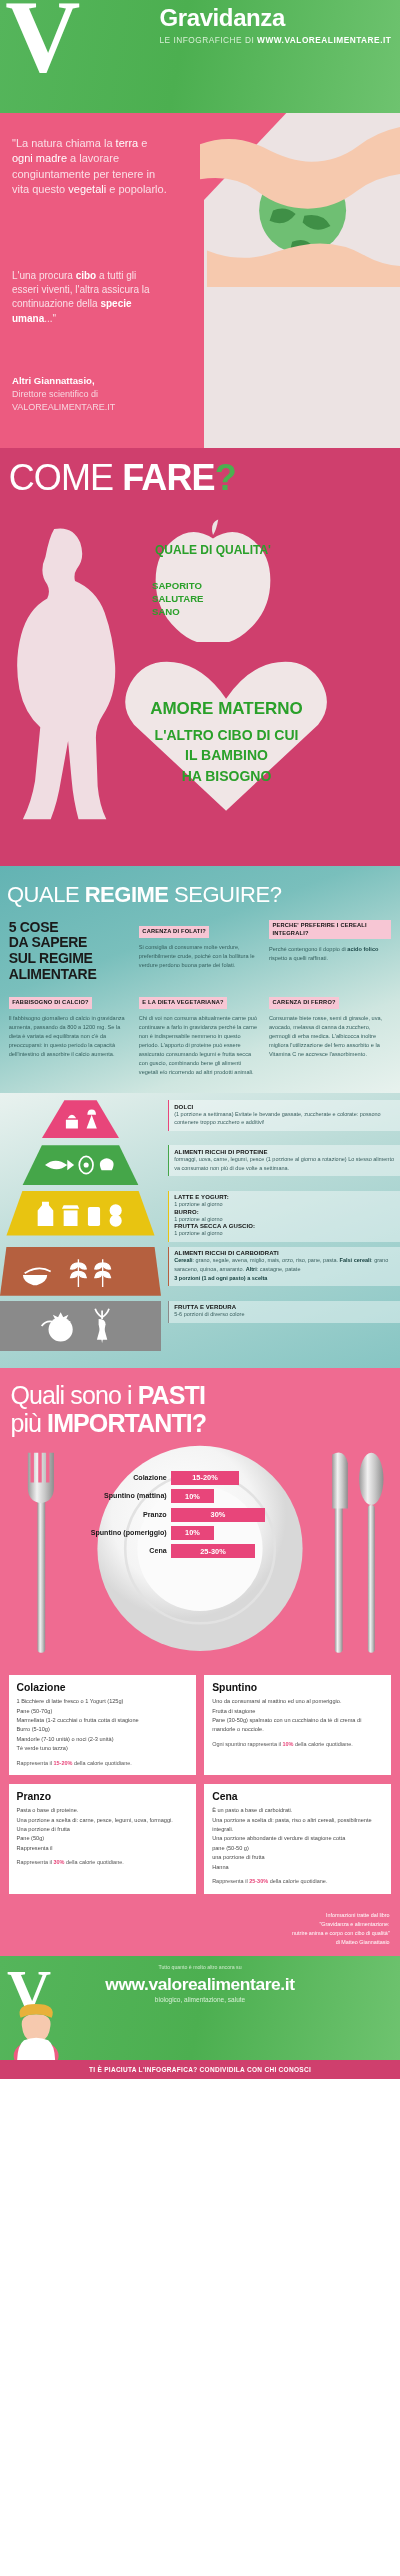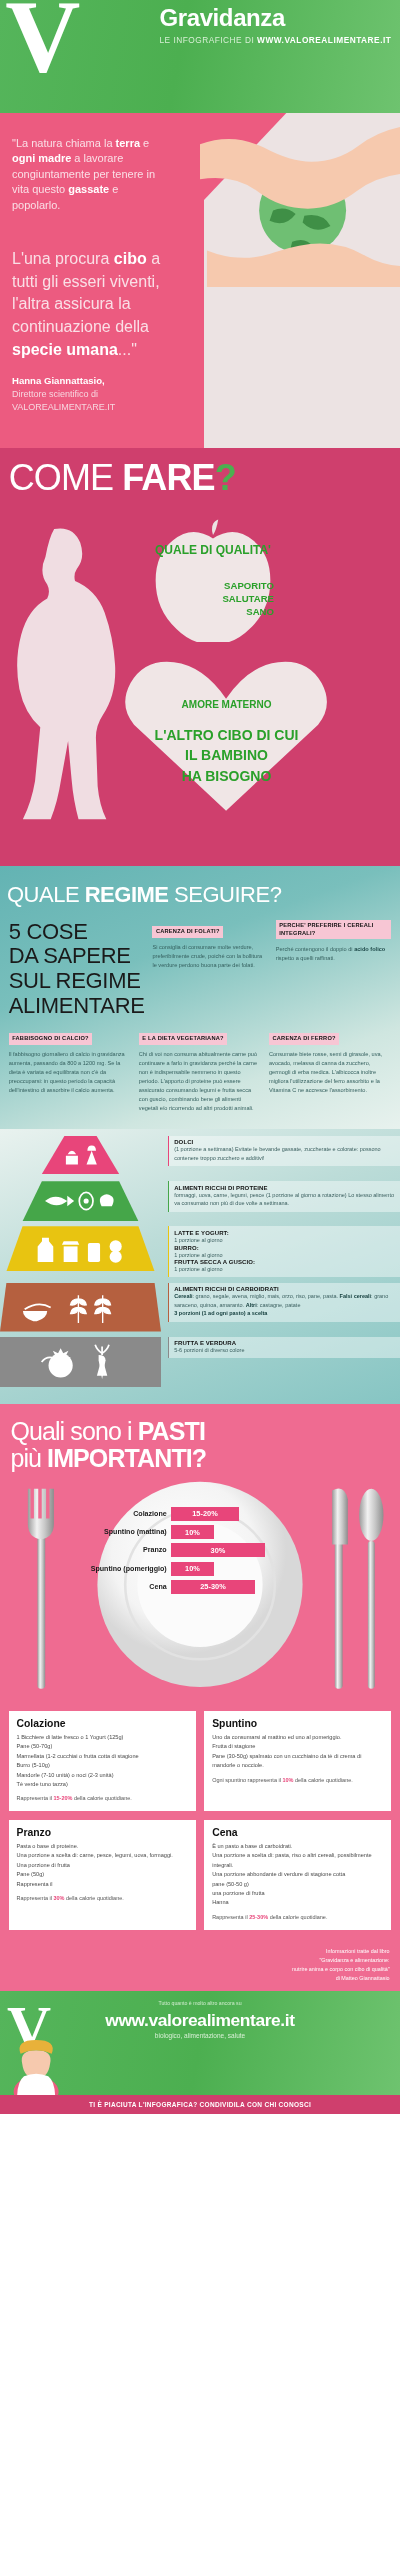--- a/index.html
+++ b/index.html
@@ -17,46 +17,46 @@
   .h-title1, .h-title2 { color:#fff; font-weight:bold; font-size:24px; line-height:1.08; letter-spacing:-0.4px; }
   .h-sub { margin-top:4.3px; color:#d8f0d6; font-size:8.3px; letter-spacing:0.5px; }
   .h-sub b { color:#fff; }
 
   
   .quote-band { position:relative; background:#ec5b80; height:335px; overflow:hidden; }
   .quote-shape { position:absolute; right:0; top:0; width:196px; height:335px; background:#ece3e3;
      clip-path:polygon(42% 0, 100% 0, 100% 100%, 0 100%, 0 26%); }
   .hands { position:absolute; right:0; top:0; width:200px; height:174px; }
   .quote-text { position:absolute; left:12px; top:22.6px; width:157px; color:#fadfe6; font-size:11px; line-height:1.42; }
-  .quote-text b { color:#fff; font-weight:bold; }
-  .quote-text2 { position:absolute; left:12px; top:135px; width:152px; color:#fadfe6; font-size:16px; line-height:1.42; }
+  .quote-text b { color:#fff; font-weight:normal; }
+  .quote-text2 { position:absolute; left:12px; top:156px; width:152px; color:#fadfe6; font-size:10px; line-height:1.42; }
   .quote-text2 b { color:#fff; }
   .quote-author { position:absolute; left:12px; top:261px; width:183px; font-size:9px; line-height:1.45; color:#f7d6df; }
   .quote-author .nm { color:#fff; font-weight:bold; display:block; font-size:9.6px; }
   .quote-author .rl { display:block; }
 
   
   .comefare { position:relative; background:#cf3f6d; height:418px; overflow:hidden; }
   .cf-title { position:absolute; left:8.7px; top:8.7px; color:#fff; font-size:36px; font-weight:normal; letter-spacing:-0.9px; }
   .cf-title b { font-weight:bold;text-align:right; }
   .cf-title .q { color:#4caf50; font-weight:bold; }
   .mom-silhouette { position:absolute; left:0px; top:74px; width:144px; height:313px; }
   .apple { position:absolute; left:152px; top:68px; width:122px; height:126px; }
   .apple-lbl { position:absolute; left:152px; top:96px; width:122px; text-align:center; color:#2aa02a; font-weight:bold; font-size:12px; line-height:1.15; }
-  .apple-sub { position:absolute; left:152px; top:132px; width:122px; text-align:right; color:#2aa02a; font-weight:bold; font-size:9.6px; line-height:1.35; }
+  .apple-sub { position:absolute; left:152px; top:132px; width:122px; text-align:left; color:#2aa02a; font-weight:bold; font-size:9.6px; line-height:1.35; }
   .heart2 { position:absolute; left:120px; top:202px; width:213px; height:165px; }
-  .heart2-lbl { position:absolute; left:120px; top:251px; width:213px; text-align:center; color:#2aa02a; font-weight:bold; font-size:10px; }
+  .heart2-lbl { position:absolute; left:120px; top:251px; width:213px; text-align:center; color:#2aa02a; font-weight:bold; font-size:17px; }
   .heart2-sub { position:absolute; left:120px; top:277px; width:213px; text-align:center; color:#2aa02a; font-weight:bold; font-size:14px; line-height:1.45; }
 
   
   .regime { position:relative; background:linear-gradient(160deg,#63b3b3 0%,#79bfbc 35%,#cfe6e0 75%,#e8f2ee 100%); padding:8.7px 0 15.7px; }
   .rg-title { padding:7px 7px 12px 7px; color:#fff; font-size:22px; letter-spacing:-0.5px; }
   .rg-title b { font-weight:bold;margin-top:13px; }
   .rg-grid { display:grid; grid-template-columns:1fr 1fr 1fr; gap:7.8px; padding:0 8.7px; }
-  .rg-big { font-size:22px; font-weight:normal; line-height:1.12; color:#1a1a1a; letter-spacing:-0.3px; }
+  .rg-big { font-size:14px; font-weight:bold; line-height:1.12; color:#1a1a1a; letter-spacing:-0.3px; }
   .rg-card .tag { display:inline-block; background:#f7c6d4; color:#111; font-size:5.7px; font-weight:bold; padding:2.2px 3.5px; letter-spacing:0.2px; line-height:1.35; }
   .rg-card .body { margin-top:5.2px; font-size:5.6px; line-height:1.62; color:#35605f; }
   .rg-card .body b { color:#1f4a4a; font-weight:bold; }
   .rg-row2 { margin-top:8.7px; }
 
   
   .pyr { position:relative; background:linear-gradient(160deg,#e9f2ef 0%,#bcdcd8 40%,#86c5c3 100%); padding:7px 0 12px; }
   .pyr-row { position:relative; display:flex; align-items:flex-start; min-height:40px; margin-bottom:5.2px; }
   .pyr-left { width:161px; position:relative; display:flex; align-items:center; justify-content:center; }
   .pyr-info { flex:1; background:rgba(255,255,255,0.42); border-left:1.2px solid #999; margin-left:7px; padding:3.5px 5.2px; }
@@ -109,24 +109,24 @@
   </div>
 
   <div class="quote-band">
     <div class="quote-shape"></div>
     <svg class="hands" viewBox="0 0 230 200">
       <ellipse cx="118" cy="112" rx="50" ry="50" fill="#6fbf73"></ellipse>
       <path d="M90 78 q18 -8 30 2 q-10 14 -26 12z M128 72 q20 4 26 18 q-16 6 -28 -6z M84 112 q14 -6 26 4 q-12 16 -30 8z M120 118 q22 -4 30 12 q-18 10 -32 -4z M106 148 q16 -6 24 6 q-14 10 -26 2z" fill="#3f8f46"></path>
       <path d="M0 36 q38 -14 74 4 q30 16 54 16 q30 0 54 -18 q20 -16 48 -22 l0 54 q-30 4 -50 20 q-26 20 -56 20 q-32 0 -58 -20 q-26 -20 -66 -14z" fill="#f6c9ae"></path>
       <path d="M8 158 q40 16 78 2 q30 -10 52 -10 q28 0 52 14 q18 10 40 12 l0 24 l-222 0z" fill="#f6c9ae"></path>
     </svg>
-    <div class="quote-text"><span>"La natura chiama la </span><b>terra</b><span> e </span><b>ogni madre</b><span> a lavorare congiuntamente per tenere in vita questo </span><b>gassate</b><span> e popolarlo.</span></div>
+    <div class="quote-text"><span>"La natura chiama la </span><b>terra</b><span> e </span><b>ogni madre</b><span> a lavorare congiuntamente per tenere in vita questo </span><b>vegetali</b><span> e popolarlo.</span></div>
     <div class="quote-text2"><span>L'una procura </span><b>cibo</b><span> a tutti gli esseri viventi, l'altra assicura la continuazione della </span><b>specie umana</b><span>..."</span></div>
     <div class="quote-author">
-      <span class="nm">Hanna Giannattasio,</span>
+      <span class="nm">Altri Giannattasio,</span>
       <span class="rl">Direttore scientifico di</span>
       <span class="rl">VALOREALIMENTARE.IT</span>
     </div>
   </div>
 
   <div class="comefare">
     <div class="cf-title"><span>COME </span><b>FARE</b><span class="q">?</span></div>
     <svg class="mom-silhouette" viewBox="0 0 165 360">
       <path d="M62 8 q22 -4 30 16 q6 18 -4 30 q-4 6 -2 14 q24 10 34 36 q10 28 12 60 q2 34 -14 58 q-8 12 -8 26 l2 56 q2 22 10 38 l-32 0 q-6 -22 -8 -46 l-4 -44 l-8 44 q-4 26 -12 46 l-32 0 q10 -20 14 -44 l6 -62 q-18 -16 -24 -44 q-6 -32 2 -62 q8 -30 30 -42 q4 -8 0 -16 q-10 -14 -2 -32 q4 -22 10 -32z" fill="#f0dde2"></path>
     </svg>

